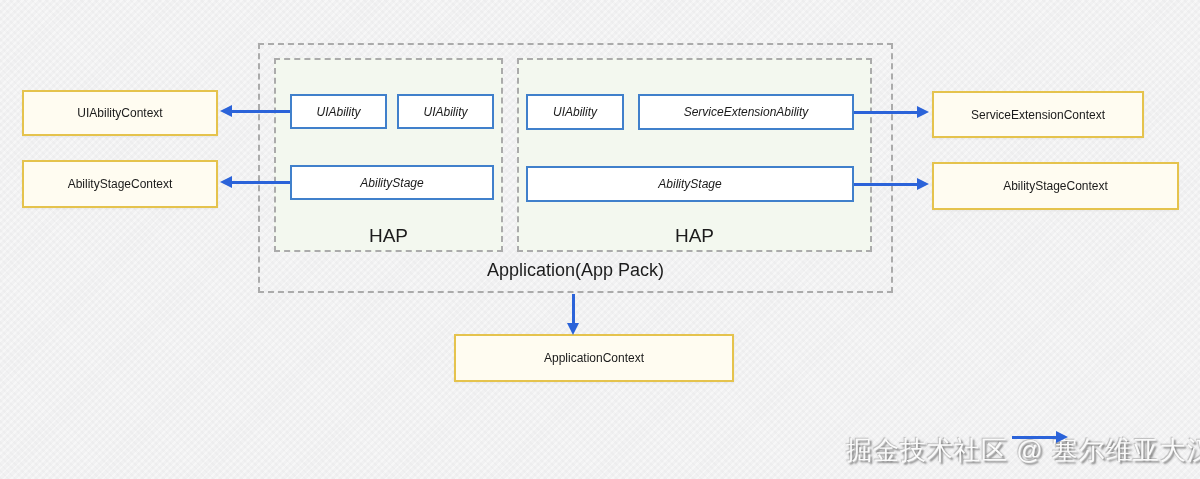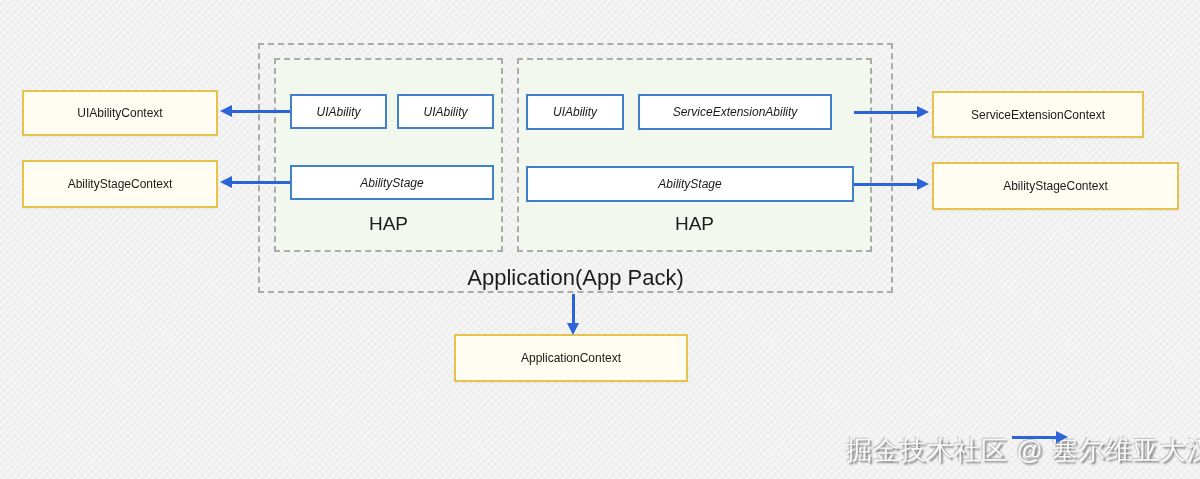--- a/index.html
+++ b/index.html
@@ -17,42 +17,42 @@
   .dashed-box{
     position:absolute;
     border:2px dashed #ababab;
     box-sizing:border-box;
   }
   .app-box{left:258px;top:43px;width:635px;height:250px;}
   .hap-box{background:#f3f8ef;}
   .hap1{left:274px;top:58px;width:229px;height:194px;}
   .hap2{left:517px;top:58px;width:355px;height:194px;}
   .box-caption{
-    position:absolute;left:0;right:0;bottom:15px;
+    position:absolute;left:0;right:0;bottom:3px;
     text-align:center;font-size:19px;color:#1c1c1c;
   }
-  .app-caption{bottom:0;font-size:22px;}
+  .app-caption{bottom:10px;font-size:18px;}
   .node{
     position:absolute;box-sizing:border-box;
     display:flex;align-items:center;justify-content:center;
     font-size:12px;white-space:nowrap;
   }
   .node-blue{background:#ffffff;border:2px solid #4080cb;font-style:italic;}
   .node-yellow{background:#fffcf1;border:2px solid #e5c34d;box-shadow:0 1px 2px rgba(0,0,0,0.05);}
   .p-ua1{left:290px;top:94px;width:97px;height:35px;}
   .p-ua2{left:397px;top:94px;width:97px;height:35px;}
   .p-as1{left:290px;top:165px;width:204px;height:35px;}
   .p-ua3{left:526px;top:94px;width:98px;height:36px;}
-  .p-sea{left:638px;top:94px;width:194px;height:36px;}
+  .p-sea{left:638px;top:94px;width:216px;height:36px;}
   .p-as2{left:526px;top:166px;width:328px;height:36px;}
   .p-ctx-ua{left:22px;top:90px;width:196px;height:46px;}
   .p-ctx-asl{left:22px;top:160px;width:196px;height:48px;}
   .p-ctx-sec{left:932px;top:91px;width:212px;height:47px;}
   .p-ctx-asr{left:932px;top:162px;width:247px;height:48px;}
-  .p-ctx-app{left:454px;top:334px;width:234px;height:48px;}
+  .p-ctx-app{left:454px;top:334px;width:280px;height:48px;}
 
   .arrow{position:absolute;}
   .arrow .shaft{position:absolute;background:#2b63d9;}
   .arrow .head{position:absolute;width:0;height:0;}
   .arrow-h .shaft{height:3px;top:5px;}
   .head-left{border-top:6.5px solid transparent;border-bottom:6.5px solid transparent;border-right:12px solid #2b63d9;left:0;top:0;}
   .head-right{border-top:6.5px solid transparent;border-bottom:6.5px solid transparent;border-left:12px solid #2b63d9;right:0;top:0;}
   .head-down{border-left:6.5px solid transparent;border-right:6.5px solid transparent;border-top:12px solid #2b63d9;left:0;bottom:0;}
   .a-left1{left:220px;top:105px;width:70px;height:13px;}
   .a-left1 .shaft{left:10px;width:60px;}

